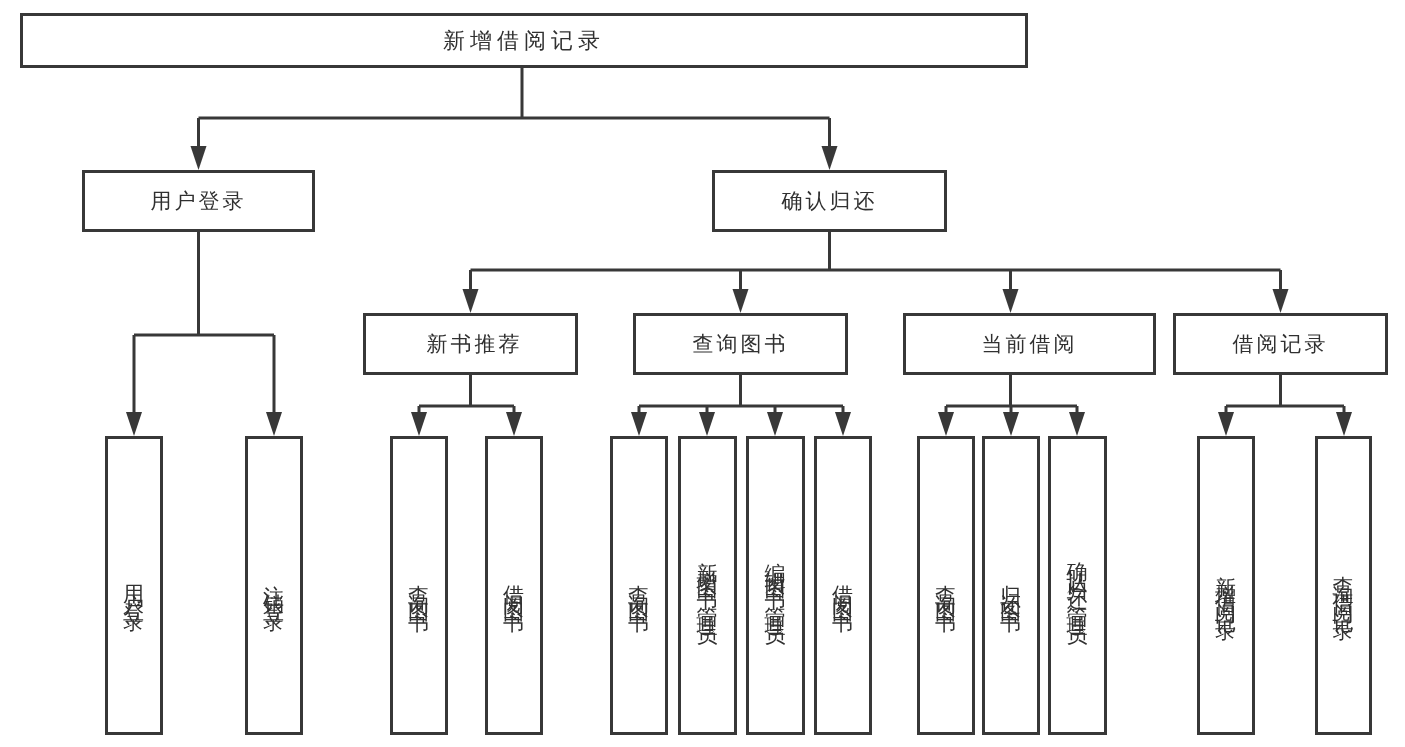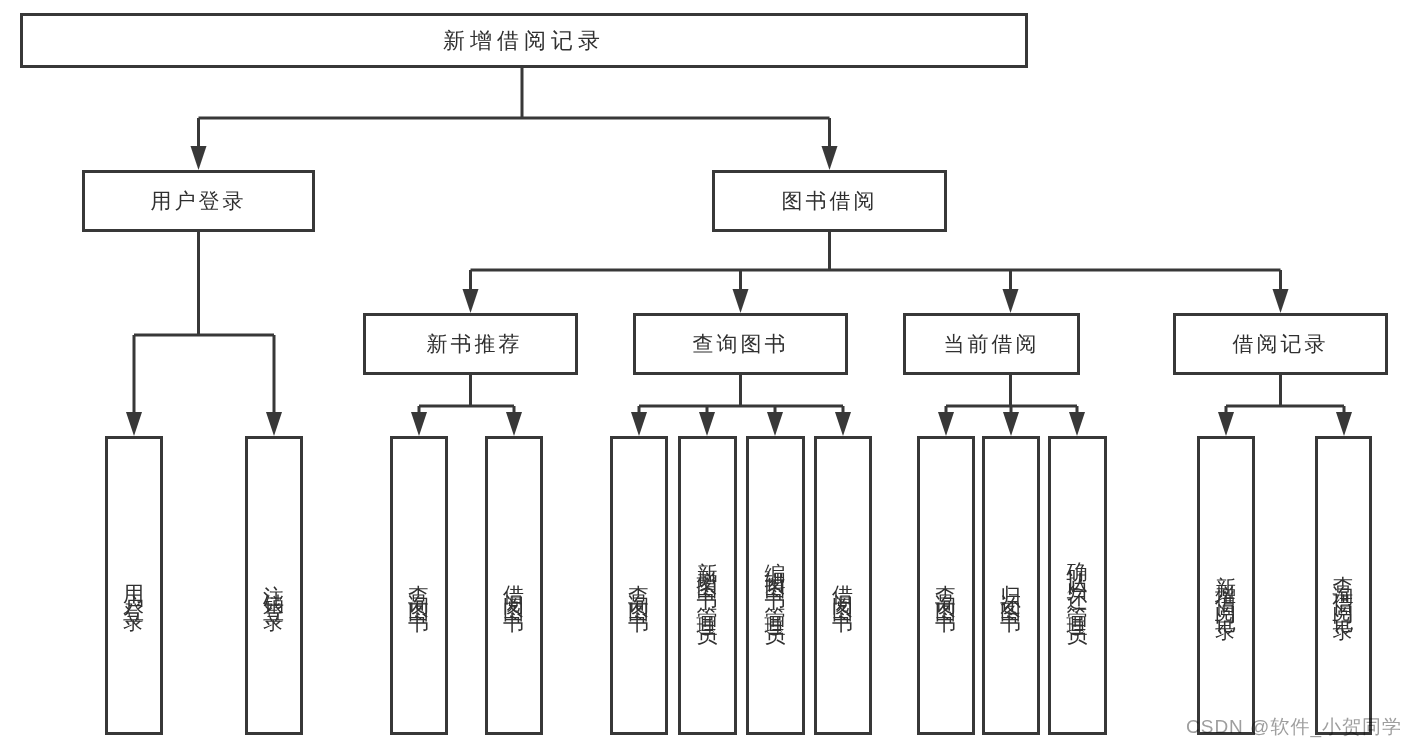--- a/index.html
+++ b/index.html
@@ -113,30 +113,30 @@
   </svg>
 
   <div class="node hbox root-box" style="left:20px; top:13px; width:1008px; height:55px;">
     <span>新增借阅记录</span>
   </div>
 
   <div class="node hbox" style="left:82px; top:170px; width:233px; height:62px;">
     <span>用户登录</span>
   </div>
   <div class="node hbox" style="left:712px; top:170px; width:235px; height:62px;">
-    <span>图书借阅</span>
+    <span>确认归还</span>
   </div>
 
   <div class="node hbox" style="left:363px; top:313px; width:215px; height:62px;padding-left:8px;">
     <span>新书推荐</span>
   </div>
   <div class="node hbox" style="left:633px; top:313px; width:215px; height:62px;">
     <span>查询图书</span>
   </div>
-  <div class="node hbox" style="left:903px; top:313px; width:177px; height:62px;">
+  <div class="node hbox" style="left:903px; top:313px; width:253px; height:62px;">
     <span>当前借阅</span>
   </div>
   <div class="node hbox" style="left:1173px; top:313px; width:215px; height:62px;">
     <span>借阅记录</span>
   </div>
 
   <div class="node vbox" style="left:105px; top:436px; width:58px; height:299px;">
     <span>用户登录</span>
   </div>
   <div class="node vbox" style="left:245px; top:436px; width:58px; height:299px;">
@@ -173,15 +173,14 @@
     <span>确认归还（管理员）</span>
   </div>
 
   <div class="node vbox" style="left:1197px; top:436px; width:58px; height:299px;">
     <span>新增借阅记录</span>
   </div>
   <div class="node vbox" style="left:1315px; top:436px; width:57px; height:299px;">
     <span>查询借阅记录</span>
   </div>
 
-  <div class="watermark">CSDN @软件_小贺同学</div>
 
 </div>
 
 </body></html>

